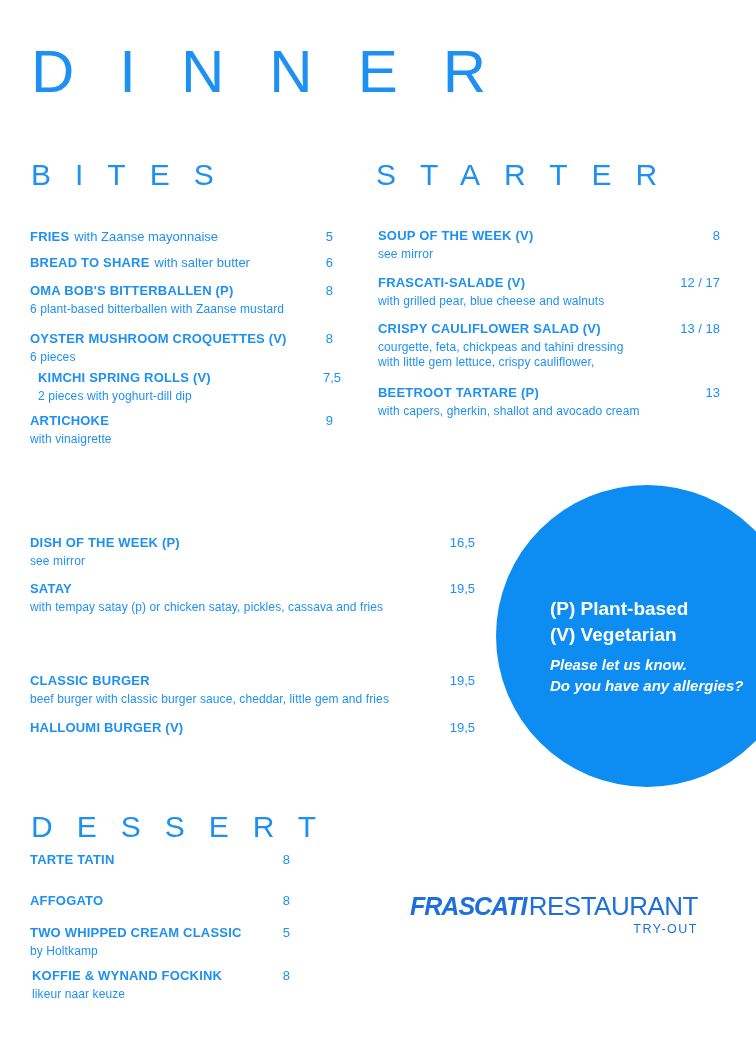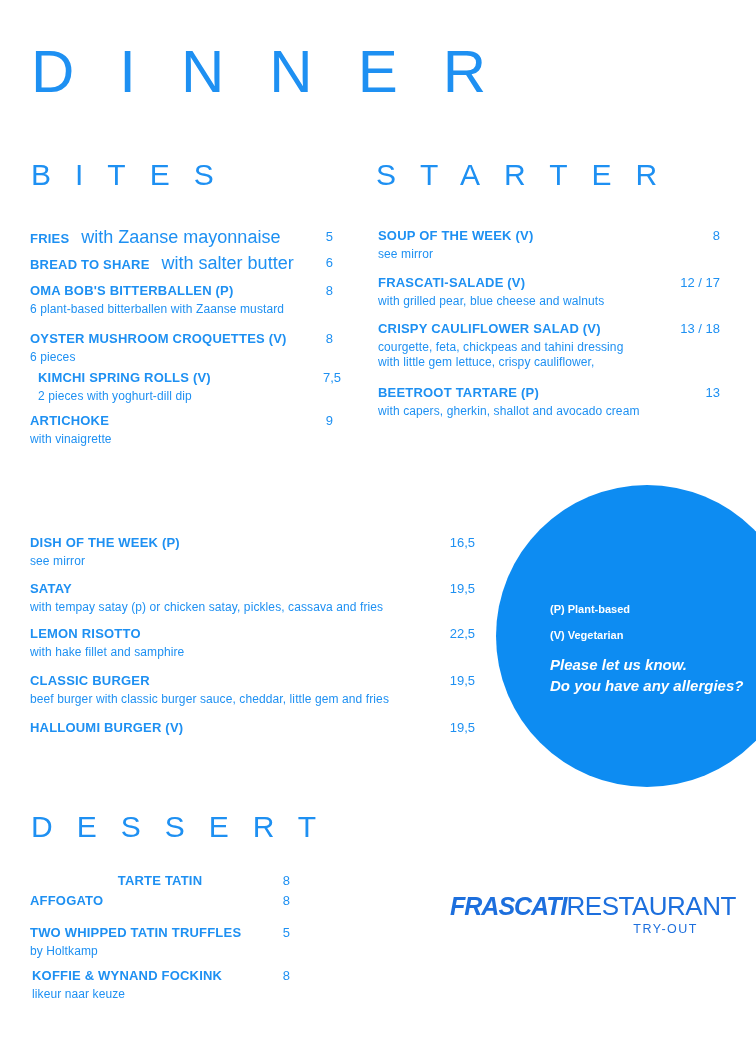--- a/index.html
+++ b/index.html
@@ -40,23 +40,23 @@
   }
   .item { position: absolute; }
   .iname {
     font-size: 13px;
     font-weight: bold;
     letter-spacing: 0.2px;
     line-height: 17px;
     color: var(--text);
   }
   .iinline {
-    font-size: 18px;
+    font-size: 13px;
     font-weight: normal;
-    margin-left: 12px;
+    margin-left: 5px;
     color: var(--text);
   }
   .iprice {
     position: absolute;
     right: 0;
     top: 1px;
     font-size: 13px;
     line-height: 17px;
     color: var(--text);
     white-space: nowrap;
@@ -79,21 +79,21 @@
     border-radius: 50%;
     background: var(--circle);
   }
   .circle-text {
     position: absolute;
     left: 550px;
     top: 596px;
     color: #ffffff;
   }
   .legend-line {
-    font-size: 11px;
+    font-size: 19px;
     font-weight: bold;
     line-height: 26px;
     color: #ffffff;
   }
   .note-block { margin-top: 6px; }
   .note-line {
     font-size: 15px;
     font-weight: bold;
     font-style: italic;
     line-height: 21px;
@@ -104,21 +104,20 @@
     left: 410px;
     top: 893px;
     width: 288px;
     color: var(--logo);
   }
   .logo-row {
     display: flex;
     align-items: baseline;
     justify-content: space-between;
     line-height: 1;
-    margin-left: 40px;
   }
   .logo-brand {
     font-size: 25px;
     font-weight: bold;
     font-style: italic;
     letter-spacing: -1px;
     white-space: nowrap;
   }
   .logo-word {
     font-size: 26px;
@@ -198,25 +197,20 @@
 
   <div class="item" style="left:30px; top:533px; width:445px;">
     <span class="iname">DISH OF THE WEEK (P)</span>
     <span class="iprice">16,5</span>
     <div class="idesc">see mirror</div>
   </div>
   <div class="item" style="left:30px; top:579px; width:445px;">
     <span class="iname">SATAY</span>
     <span class="iprice">19,5</span>
     <div class="idesc">with tempay satay (p) or chicken satay, pickles, cassava and fries</div>
-  </div>
-  <div class="item" style="left:30px; top:624px; width:445px;">
-    <span class="iname">LEMON RISOTTO</span>
-    <span class="iprice">22,5</span>
-    <div class="idesc">with hake fillet and samphire</div>
   </div>
   <div class="item" style="left:30px; top:671px; width:445px;">
     <span class="iname">CLASSIC BURGER</span>
     <span class="iprice">19,5</span>
     <div class="idesc">beef burger with classic burger sauce, cheddar, little gem and fries</div>
   </div>
   <div class="item" style="left:30px; top:718px; width:445px;">
     <span class="iname">HALLOUMI BURGER (V)</span>
     <span class="iprice">19,5</span>
   </div>
@@ -226,30 +220,30 @@
     <div class="legend-line">(P) Plant-based</div>
     <div class="legend-line">(V) Vegetarian</div>
     <div class="note-block">
       <div class="note-line">Please let us know.</div>
       <div class="note-line">Do you have any allergies?</div>
     </div>
   </div>
 
   <div class="section-heading" style="left:31px; top:812px;">DESSERT</div>
 
-  <div class="item" style="left:30px; top:871px; width:260px;text-align:center;">
+  <div class="item" style="left:30px; top:850px; width:260px;">
     <span class="iname">TARTE TATIN</span>
     <span class="iprice">8</span>
   </div>
   <div class="item" style="left:30px; top:891px; width:260px;">
     <span class="iname">AFFOGATO</span>
     <span class="iprice">8</span>
   </div>
   <div class="item" style="left:30px; top:923px; width:260px;">
-    <span class="iname">TWO WHIPPED TATIN TRUFFLES</span>
+    <span class="iname">TWO WHIPPED CREAM CLASSIC</span>
     <span class="iprice">5</span>
     <div class="idesc">by Holtkamp</div>
   </div>
   <div class="item" style="left:32px; top:966px; width:258px;">
     <span class="iname">KOFFIE &amp; WYNAND FOCKINK</span>
     <span class="iprice">8</span>
     <div class="idesc">likeur naar keuze</div>
   </div>
 
   <div class="logo">

